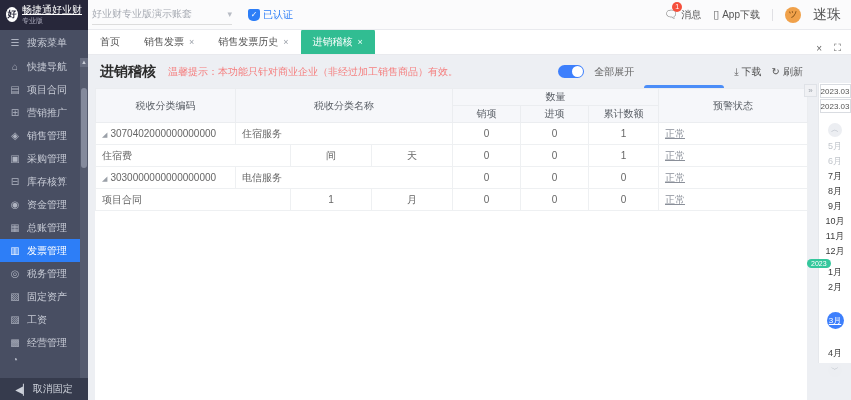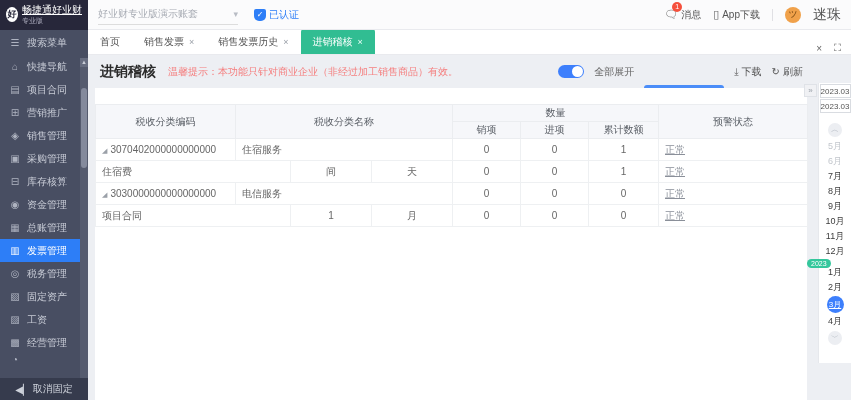--- a/index.html
+++ b/index.html
@@ -10,21 +10,21 @@
   
   .topbar { position:absolute; left:0; top:0; width:851px; height:30px; background:#fbfbfc;
     border-bottom:1px solid #e9eaee; display:flex; align-items:center; z-index:5;}
   .logo { width:88px; height:30px; background:#27273a; color:#fff; display:flex; align-items:center;
     padding:0 6px; gap:4px; flex-shrink:0;}
   .logo-mark { width:15px; height:15px; border-radius:50%; background:#fff; color:#27273a;
     font-size:9px; display:flex; align-items:center; justify-content:center; font-weight:bold;}
   .logo-txt { display:flex; flex-direction:column; line-height:1; }
   .logo-title { font-size:10px; white-space:nowrap;text-decoration:underline; }
   .logo-sub { font-size:7px; color:#aab; margin-top:2px;}
-  .acct-select { margin-left:10px; width:140px; border-bottom:1px solid #ddd; color:#a9adb5;
+  .acct-select { margin-left:4px; width:140px; border-bottom:1px solid #ddd; color:#a9adb5;
     display:flex; align-items:center; justify-content:space-between; height:20px; font-size:10px;}
   .chev { color:#b8bcc4; font-size:9px; }
   .cert { display:flex; align-items:center; gap:3px; margin-left:16px; color:#2d7ef7; font-size:10px;}
   .shield { width:12px; height:12px; background:#2d7ef7; color:#fff; font-size:8px; line-height:12px;
     text-align:center; border-radius:2px 2px 5px 5px;}
   .acct-name { margin-left:10px; color:#3a3a3a; font-size:10px;}
   .topbar-right { margin-left:auto; display:flex; align-items:center; gap:12px; padding-right:10px;}
   .msg { position:relative; display:flex; align-items:center; gap:3px; color:#555; font-size:10px;}
   .msg-badge { position:absolute; top:-6px; left:8px; background:#f5503c; color:#fff; font-size:7px;
     min-width:10px; height:10px; line-height:10px; border-radius:5px; text-align:center; padding:0 2px;}
@@ -72,21 +72,21 @@
   .controls { position:absolute; right:48px; top:0; height:33px; display:flex; align-items:center; gap:10px;}
   .toggle { width:26px; height:13px; background:#3d7ffc; border-radius:7px; position:relative; cursor:pointer;}
   .toggle .knob { position:absolute; right:1px; top:1px; width:11px; height:11px; background:#fff; border-radius:50%;}
   .toggle-lbl { color:#666; font-size:10px;}
   .btn-primary { background:#4b8df8; color:#fff; font-size:10px; padding:4px 10px; border-radius:3px;
     border:none; cursor:pointer;margin-top:48px;}
   .txt-btn { display:flex; align-items:center; gap:3px; color:#555; font-size:10px; cursor:pointer;}
 
   
   .card { position:absolute; left:95px; top:88px; width:712px; height:312px; background:#fff;}
-  .tbl { width:712px; border-collapse:collapse; table-layout:fixed; font-size:10px; color:#555;margin-top:16px;}
+  .tbl { width:712px; border-collapse:collapse; table-layout:fixed; font-size:10px; color:#555;}
   .tbl th { background:#f6f7fa; font-weight:normal; color:#5a5f66; border:1px solid #ebedf0;
     height:17px; text-align:center;}
   .tbl td { border:1px solid #eef0f2; height:22px; padding:0 6px; color:#666;}
   .tbl td.num { text-align:center; }
   .code-cell { white-space:nowrap; overflow:hidden;}
   .tri { color:#9aa0a8; font-size:7px; margin-right:3px;}
   .child-name { padding-left:18px; }
   .status-link { color:#8a8f99; text-decoration:underline; cursor:pointer;}
 
   
@@ -95,21 +95,21 @@
   .rail-handle { position:absolute; right:34px; top:1px; width:13px; height:13px; background:#f0f1f4;
     border:1px solid #dfe2e7; color:#9aa0a8; font-size:8px; line-height:11px; text-align:center; cursor:pointer;}
   .datebox { width:31px; height:14px; border:1px solid #d9dce1; font-size:8px; color:#555;
     display:flex; align-items:center; justify-content:center; margin:1px auto 0; background:#fff; cursor:pointer;}
   .rail-list { display:flex; flex-direction:column; align-items:center; margin-top:8px;}
   .rail-circle { width:14px; height:14px; border-radius:50%; background:#eceef2; color:#b9bec6;
     font-size:8px; line-height:14px; text-align:center; cursor:pointer; margin:2px 0;}
   .month { height:15px; line-height:15px; font-size:9px; color:#3c3c3c; cursor:pointer; text-align:center;}
   .month.disabled { color:#c2c6cc; }
   .month.selected { width:17px; height:17px; line-height:17px; background:#3d7ffc; color:#fff;
-    border-radius:50%; font-size:8px; margin:1px 0;text-decoration:underline;}
+    border-radius:50%; font-size:8px; margin:17px 0;text-decoration:underline;}
   .year-badge { position:absolute; left:-12px; background:#34c79c; color:#fff; font-size:7px;
     padding:1px 4px; border-radius:6px; }
   .badge-wrap { position:relative; width:100%; height:6px;}
 </style>
 </head>
 <body>
 
 <div class="app">
 
   <div class="topbar">

